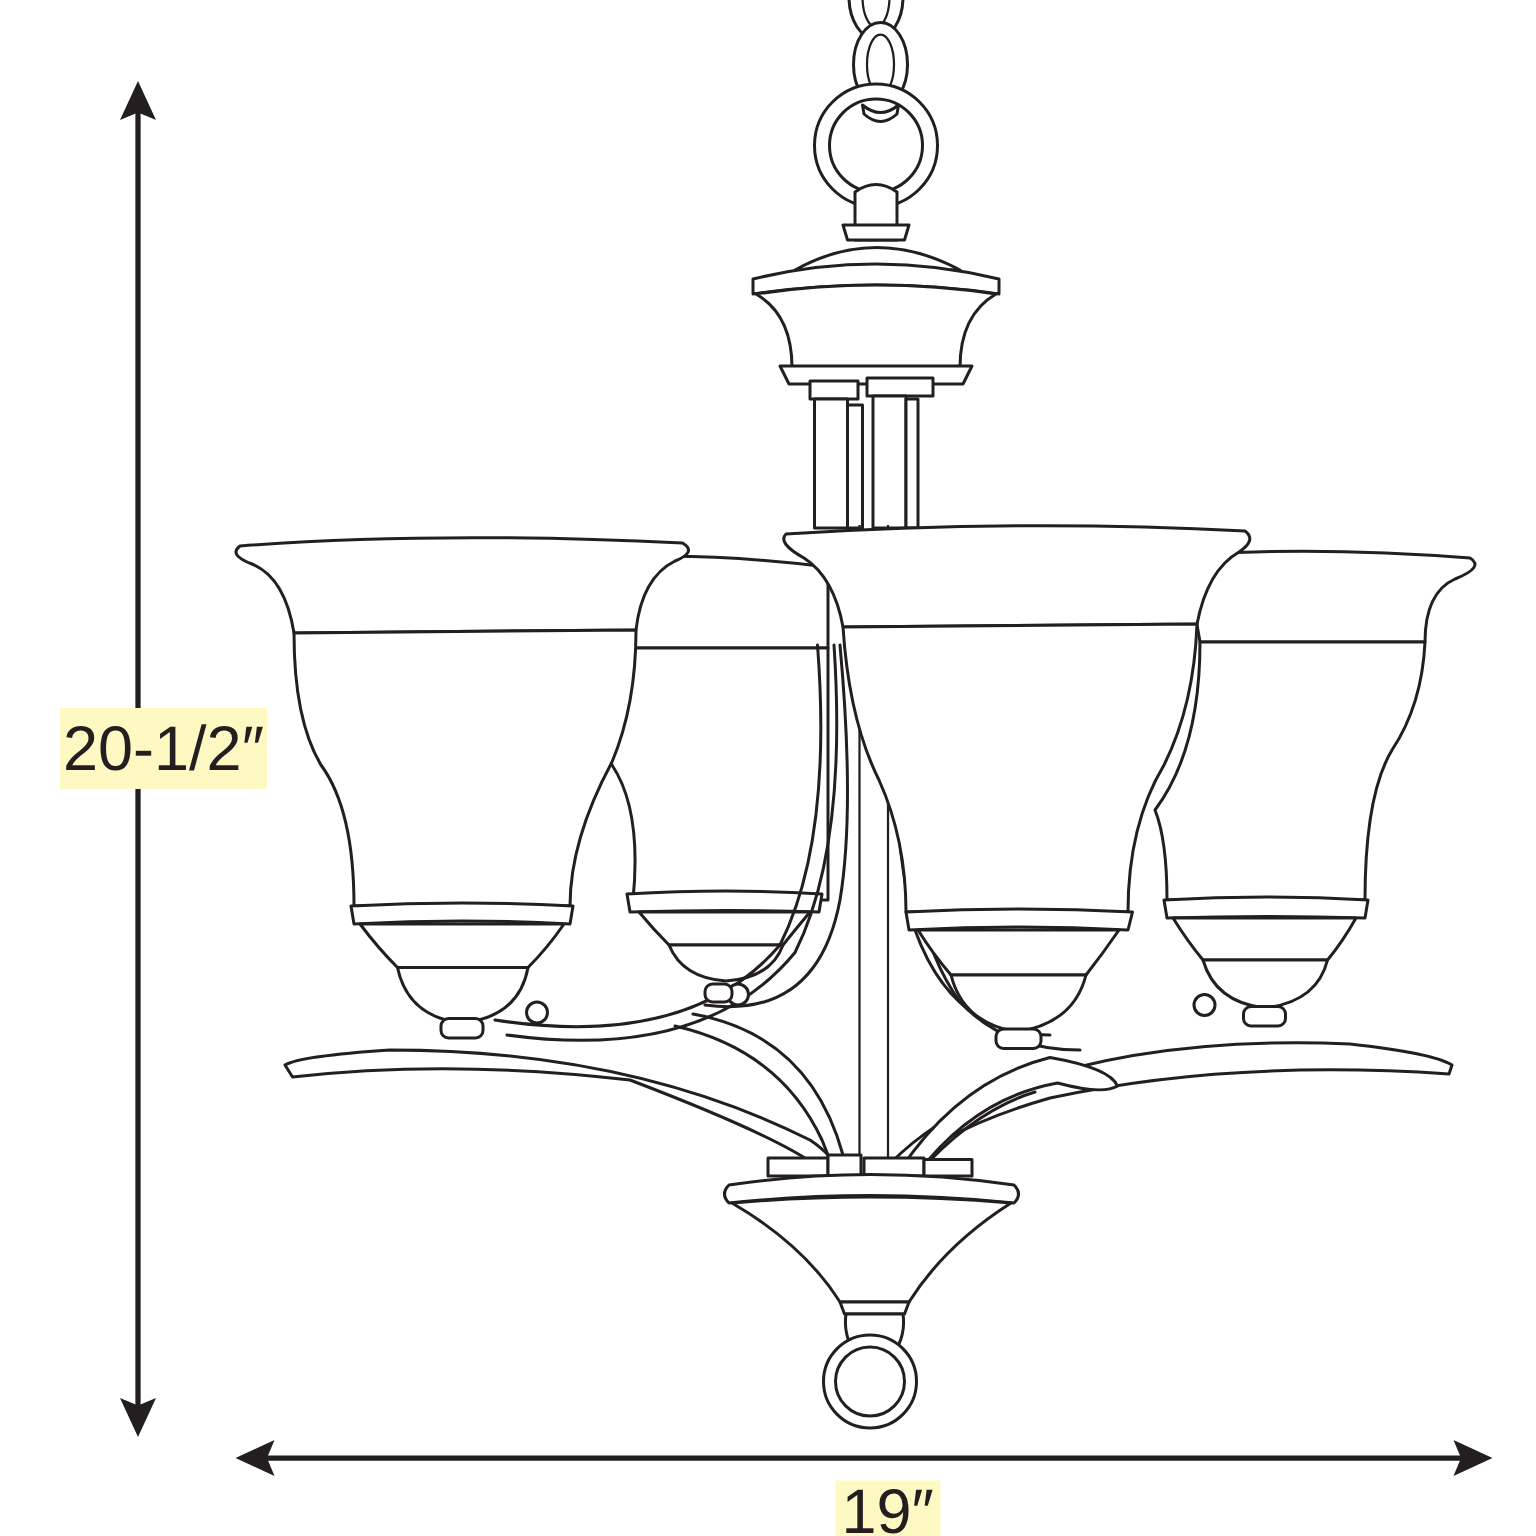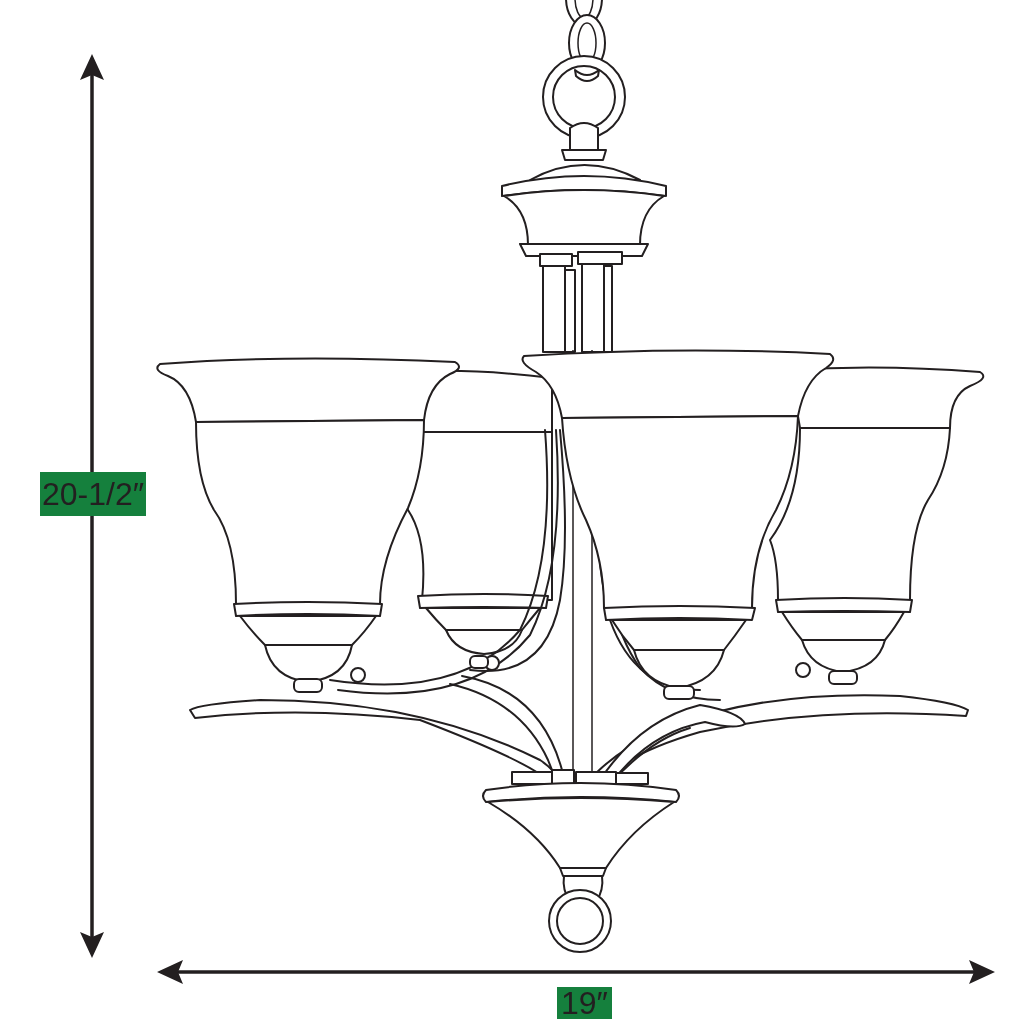--- a/index.html
+++ b/index.html
@@ -7,22 +7,22 @@
     #drawing { position: absolute; left: 0; top: 0; width: 1024px; height: 1024px; }
     .ln { fill: #ffffff; stroke: #231f20; stroke-width: 2; stroke-linejoin: round; stroke-linecap: round; }
     .ln-open { fill: none; stroke: #231f20; stroke-width: 2; stroke-linejoin: round; stroke-linecap: round; }
     .thin { fill: none; stroke: #231f20; stroke-width: 1.5; }
     .dim-line { stroke: #231f20; stroke-width: 3.5; fill: none; }
     .arrow { fill: #231f20; }
     .dim-label {
       position: absolute;
       font-family: "Liberation Sans", "DejaVu Sans", sans-serif;
       color: #231f20;
-      font-size: 32px;
-      background: #15803d;
+      font-size: 42px;
+      background: #fef9c3;
       line-height: 1;
       white-space: nowrap;
     }
     #height-label { left: 40px; top: 472px; padding: 6px 2px; }
     #width-label { left: 557px; top: 987px; padding: 0 4px; }
   </style>
 </head>
 <body>
 
 <svg id="drawing" viewBox="0 0 1024 1024" xmlns="http://www.w3.org/2000/svg">

